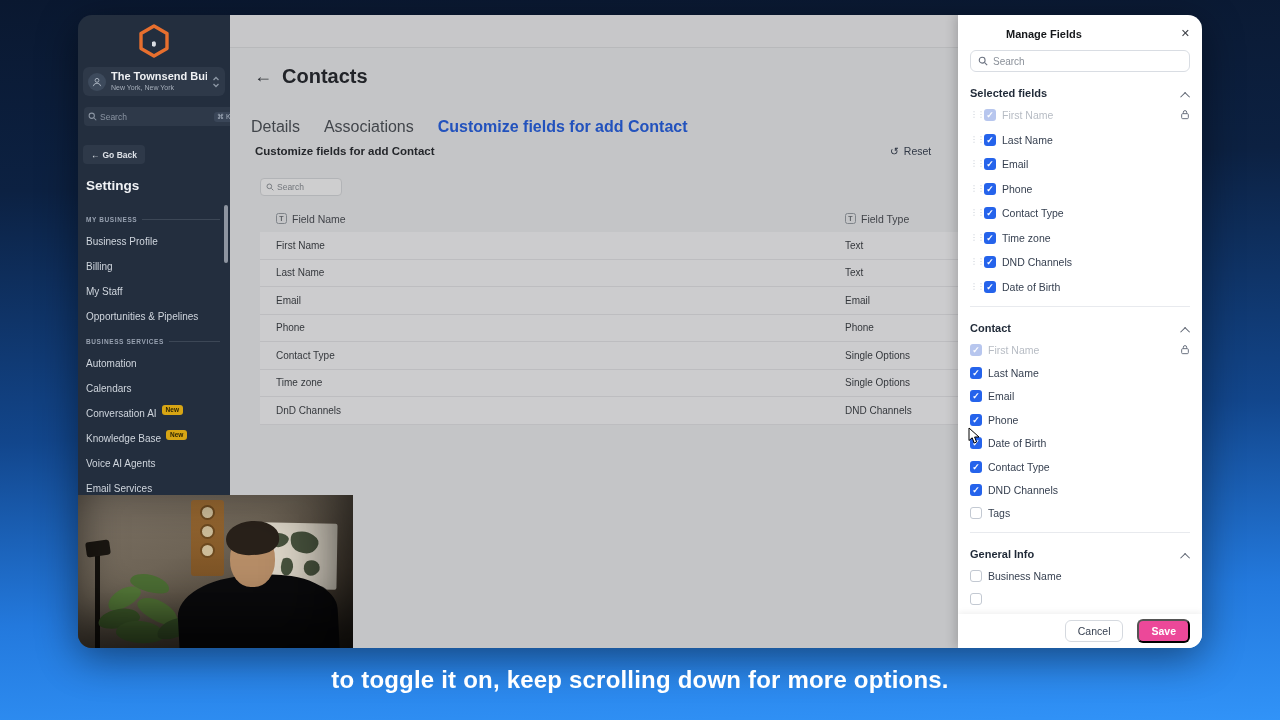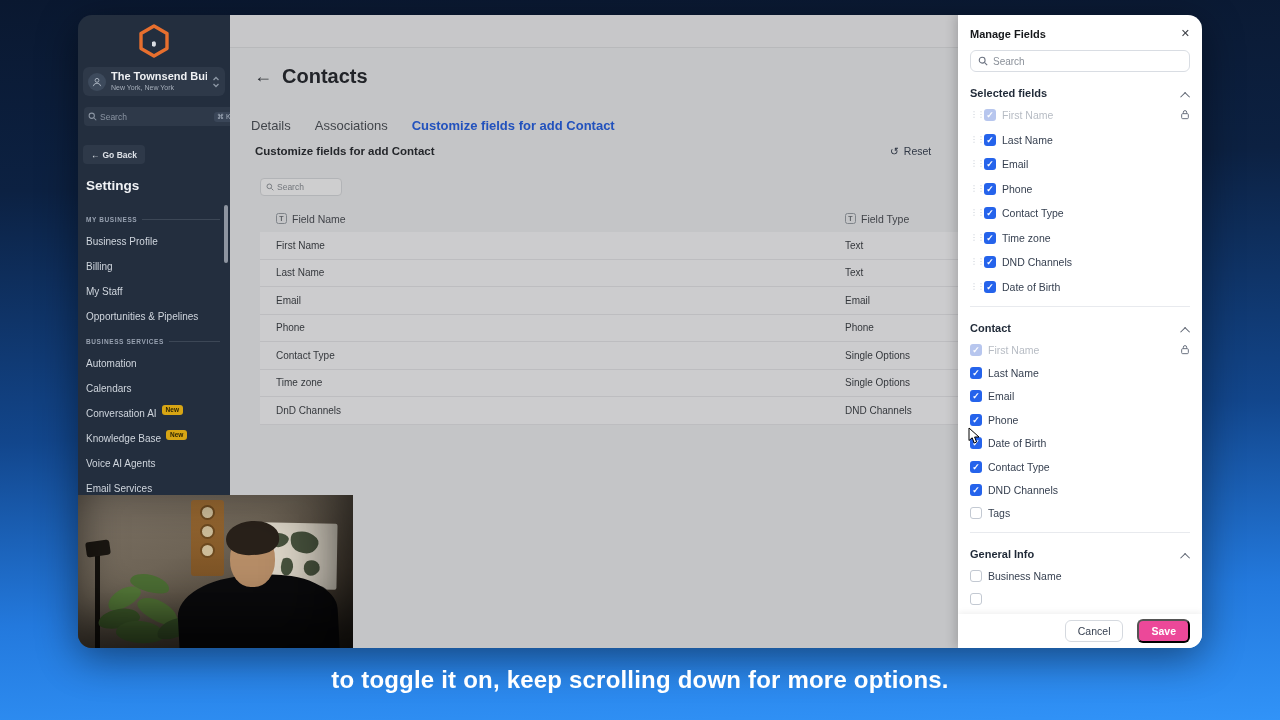--- a/index.html
+++ b/index.html
@@ -37,21 +37,21 @@
   .nav-item { display:flex; align-items:center; gap:5px; font-size:10px; color:#cfd5dd; padding:7px 0; font-weight:500; white-space:nowrap; }
   .badge-new { background:#d7a514; color:#2e2504; font-size:6.5px; font-weight:700; border-radius:3px; padding:1.5px 4px; position:relative; top:-4px; }
   .side-scroll { position:absolute; right:2px; top:190px; width:4px; height:58px; background:rgba(230,234,240,.55); border-radius:2px; }
 
   
   .main { position:relative; flex:1; background:#f3f4f5; overflow:hidden; }
   .topbar { height:33px; background:#f6f7f8; border-bottom:1px solid #e3e4e6; }
   .page-title { position:absolute; left:24px; top:50px; font-size:20px; font-weight:700; color:#23262b; display:flex; align-items:center; gap:10px; }
   .page-title .back { font-weight:400; font-size:18px; color:#34383e; }
   .tabs { position:absolute; left:21px; top:103px; display:flex; gap:24px; }
-  .tab { font-size:13px; color:#4b5056; font-weight:500; }
+  .tab { font-size:16px; color:#4b5056; font-weight:500; }
   .tab.active { color:#2360e8; font-weight:600; }
   .sec-title { position:absolute; left:25px; top:130px; font-size:11.5px; font-weight:700; color:#26292d; }
   .sec-sub { position:absolute; left:25px; top:146px; font-size:9.5px; color:#5a5e63; }
   .reset-btn { position:absolute; left:660px; top:130px; display:flex; align-items:center; gap:5px;
     font-size:10.5px; color:#374151; font-weight:500; white-space:nowrap; }
   .tbl-search { position:absolute; left:30px; top:163px; width:82px; height:18px; background:#fff;
     border:1px solid #dcdee0; border-radius:4px; display:flex; align-items:center; padding:0 5px; gap:3px; }
   .tbl-search input { flex:1; min-width:0; border:none; outline:none; background:transparent; font-size:8.5px; color:#555; font-family:inherit; }
   .tbl-search input::placeholder { color:#8a8f95; }
   .table { position:absolute; left:30px; top:190px; right:0; }
@@ -62,21 +62,21 @@
   .cell-name { font-size:10px; color:#3a3e43; display:flex; align-items:center; gap:5px; }
   .trow.head .cell-name, .trow.head .cell-type { font-size:10.5px; color:#4a4e54; font-weight:500; }
   .cell-type { position:absolute; left:585px; font-size:10px; color:#3a3e43; display:flex; align-items:center; gap:5px; }
   .t-ico { width:11px; height:11px; border:1px solid #9aa0a6; border-radius:2.5px; font-size:7px; color:#6b7075;
     display:flex; align-items:center; justify-content:center; font-weight:600; }
   .dim-overlay { position:absolute; inset:0; background:rgba(30,33,38,.22); z-index:5; pointer-events:none; }
 
   
   .panel { position:relative; width:244px; flex:0 0 244px; background:#fff; z-index:6;
     box-shadow:-3px 0 10px rgba(0,0,0,.18); overflow:hidden; padding:12px 12px 0; }
-  .p-head { display:flex; align-items:center; justify-content:space-between; }
+  .p-head { display:flex; align-items:center; justify-content:space-between;margin-left:36px; }
   .p-title { font-size:11px; font-weight:700; color:#16181b; }
   .p-close { font-size:11px; color:#3a3e44; }
   .p-search { margin-top:10px; height:22px; border:1px solid #d9dde3; border-radius:6px; display:flex; align-items:center; padding:0 7px; gap:5px; }
   .p-search input { flex:1; min-width:0; border:none; outline:none; font-size:10px; color:#444; font-family:inherit; }
   .p-search input::placeholder { color:#8a9099; }
   .group-h { display:flex; align-items:flex-end; justify-content:space-between; margin-top:15px; margin-bottom:4px; }
   .group-label { font-size:11px; font-weight:700; color:#1f2937; }
   .chev { width:7px; height:7px; border-left:1.6px solid #5c6370; border-top:1.6px solid #5c6370; transform:rotate(45deg) translateY(2px); }
   .p-item { display:flex; align-items:center; gap:6px; height:24.5px; position:relative; }
   .p-item.compact { height:23.4px; }

